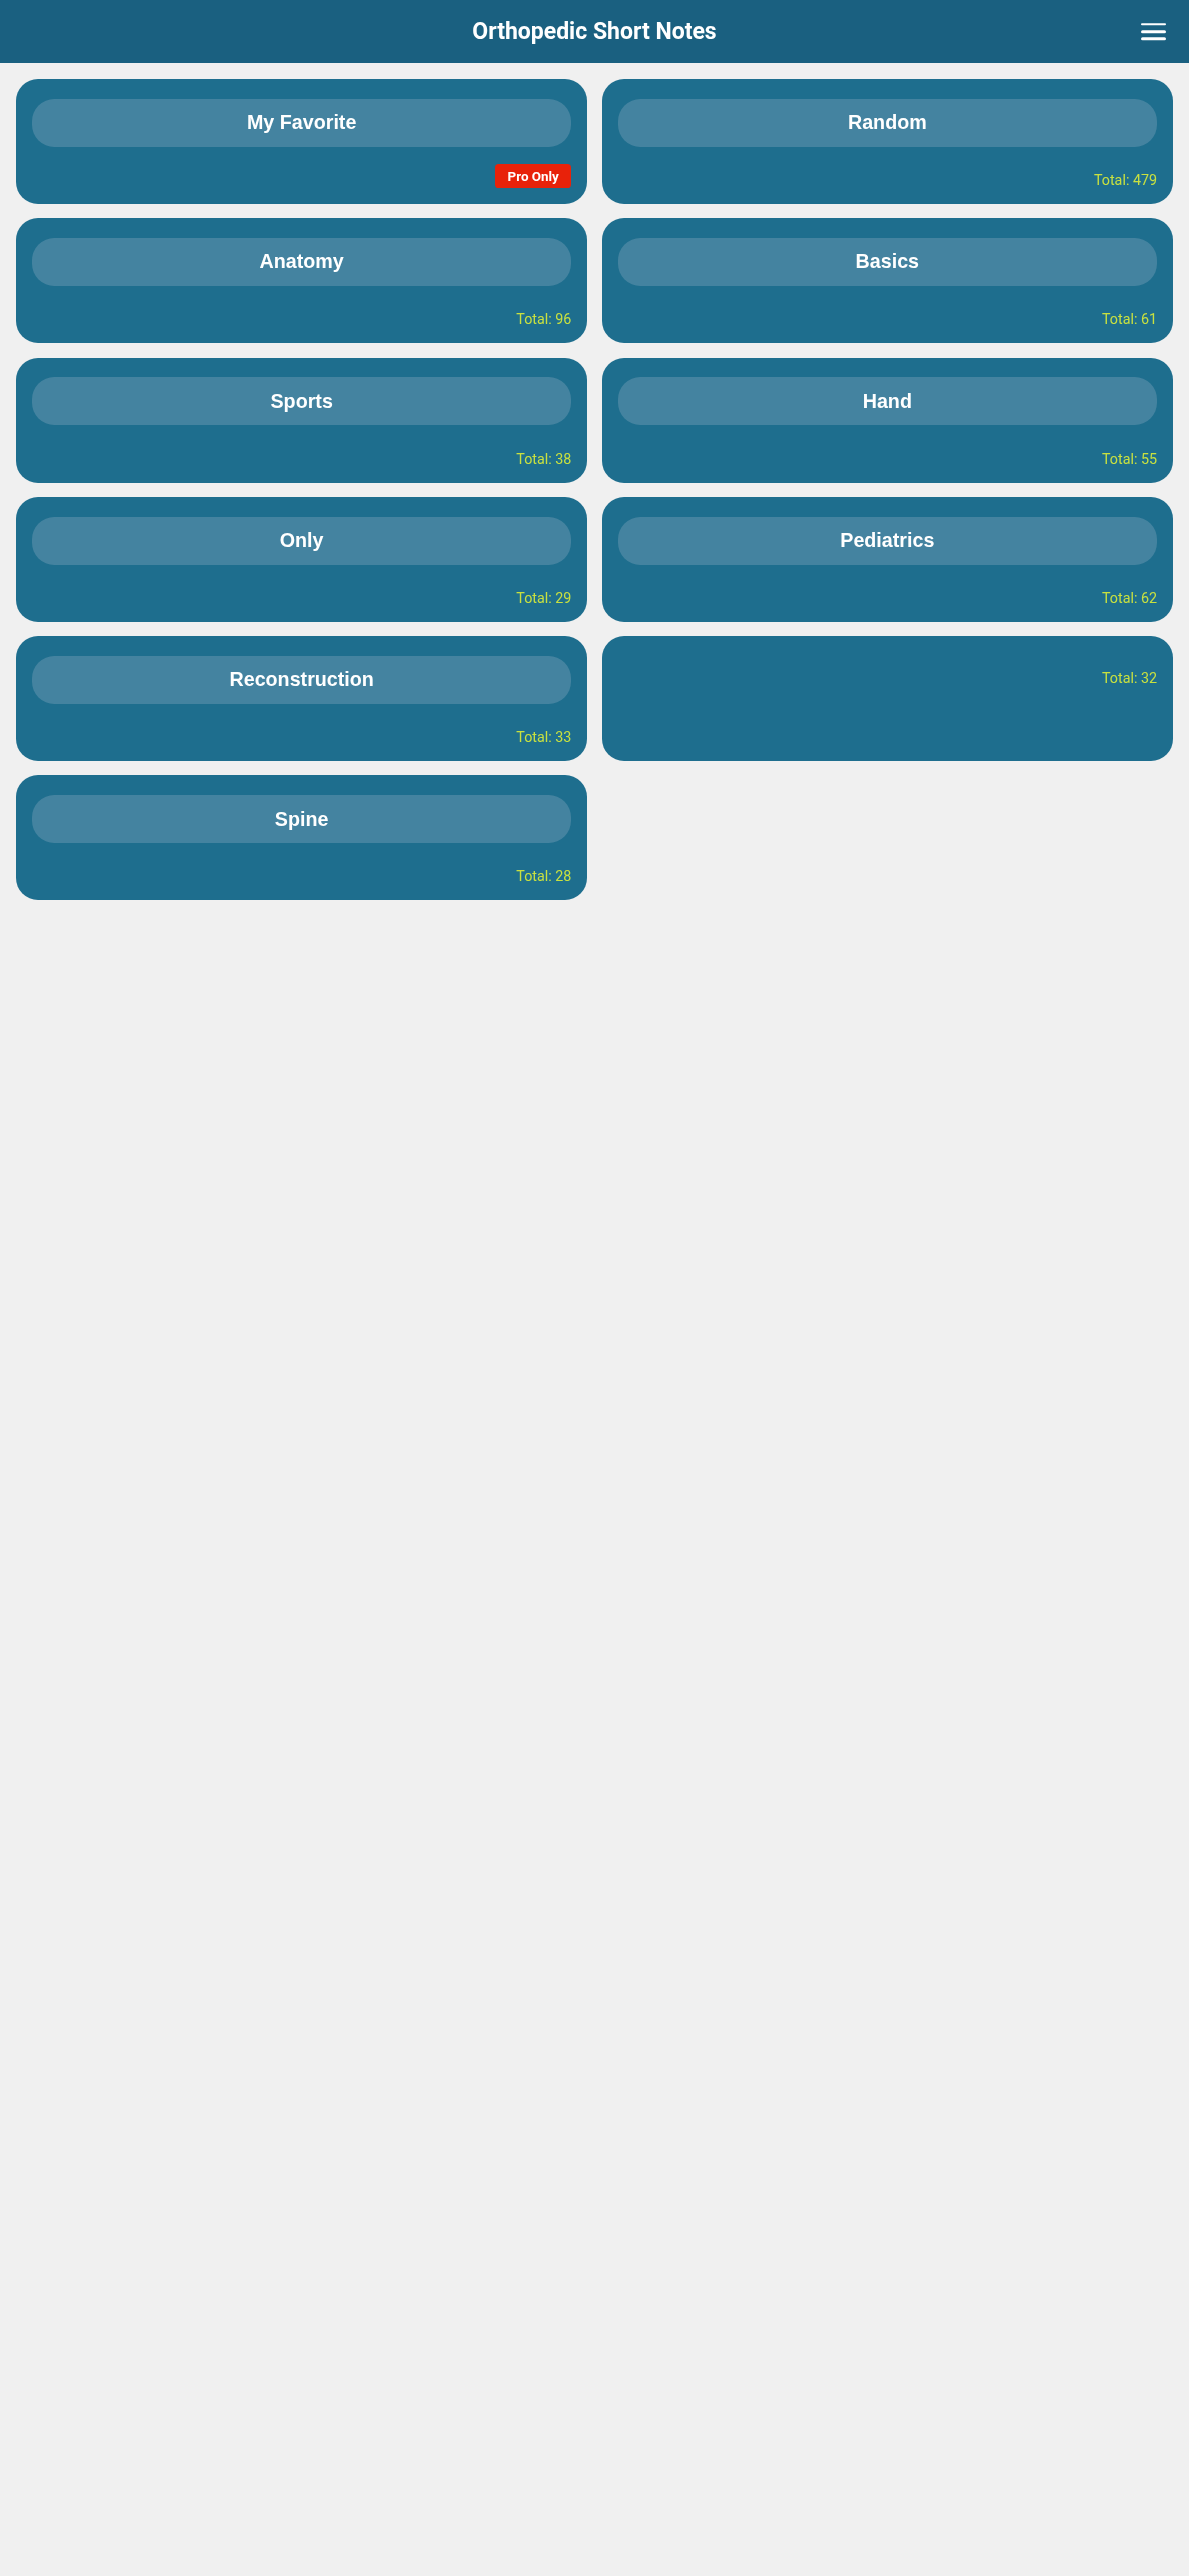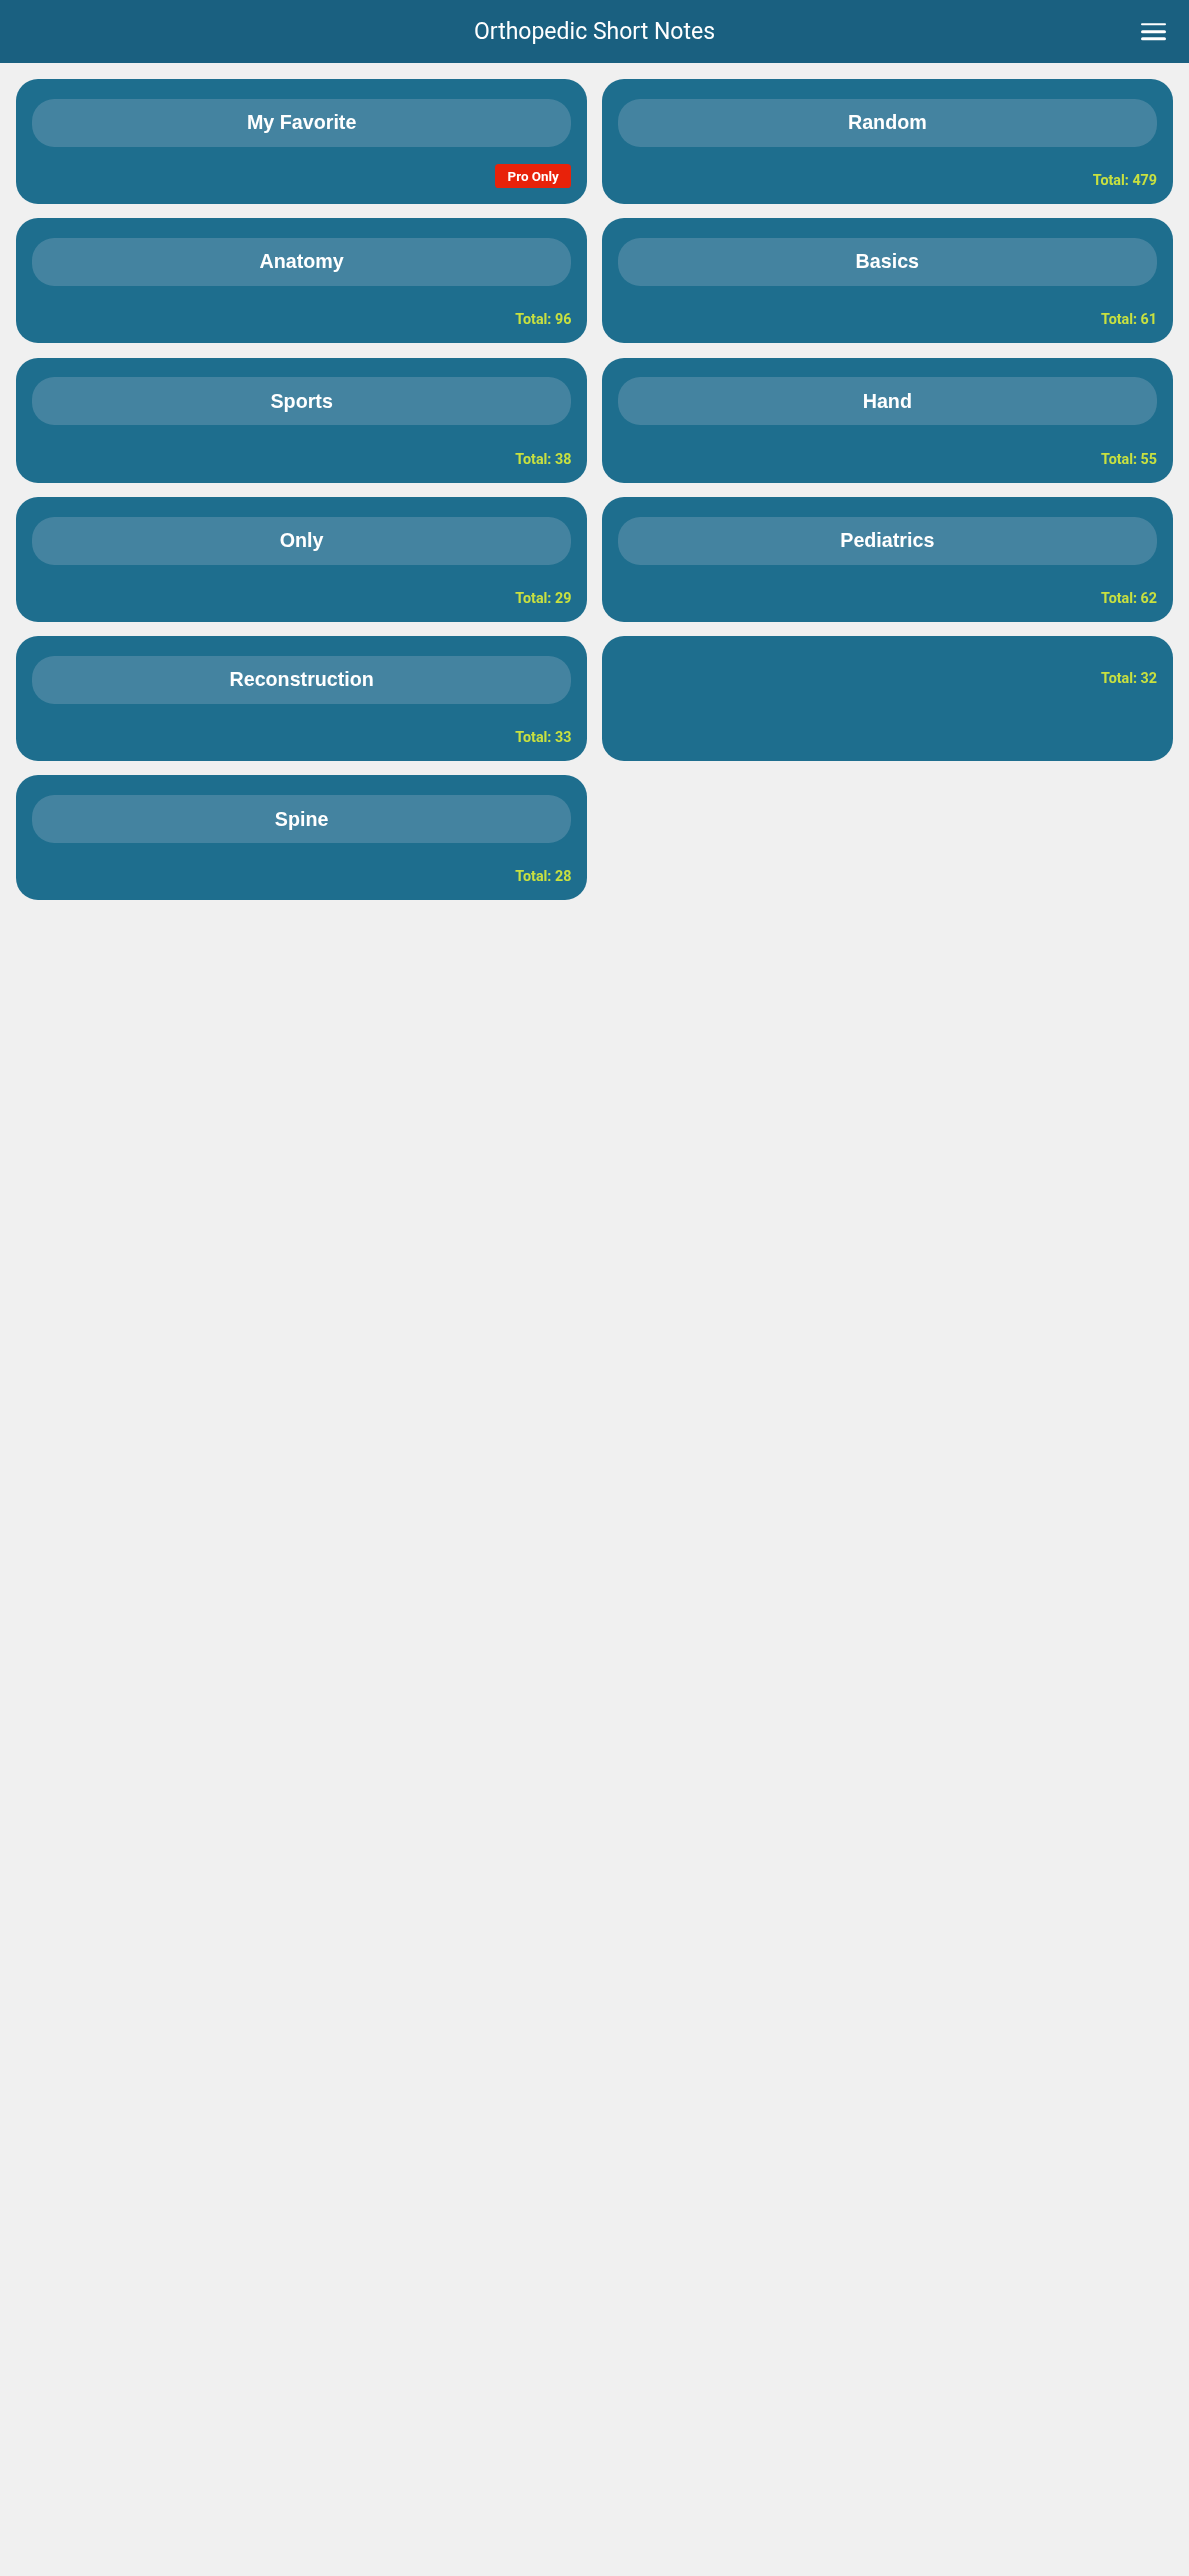--- a/index.html
+++ b/index.html
@@ -21,21 +21,21 @@
       display: flex;
       align-items: center;
       justify-content: center;
       position: relative;
       min-height: 63px;
     }
 
     .header-title {
       color: white;
       font-size: 23px;
-      font-weight: 400;
+      font-weight: 700;
       text-align: center;
     }
 
     .menu-button {
       position: absolute;
       right: 16px;
       top: 50%;
       transform: translateY(-50%);
       background: none;
       border: none;
@@ -83,21 +83,21 @@
       text-align: center;
       width: 100%;
       margin-bottom: auto;
     }
 
     .card-total {
       color: #c8e040;
       font-size: 14.3px;
       text-align: right;
       margin-top: 14.3px;
-      font-weight: 700;
+      font-weight: 400;
     }
 
     .pro-only-badge {
       background-color: #e8220a;
       color: white;
       font-size: 13.4px;
       font-weight: 700;
       padding: 4.5px 12.5px;
       border-radius: 3.6px;
       position: absolute;

